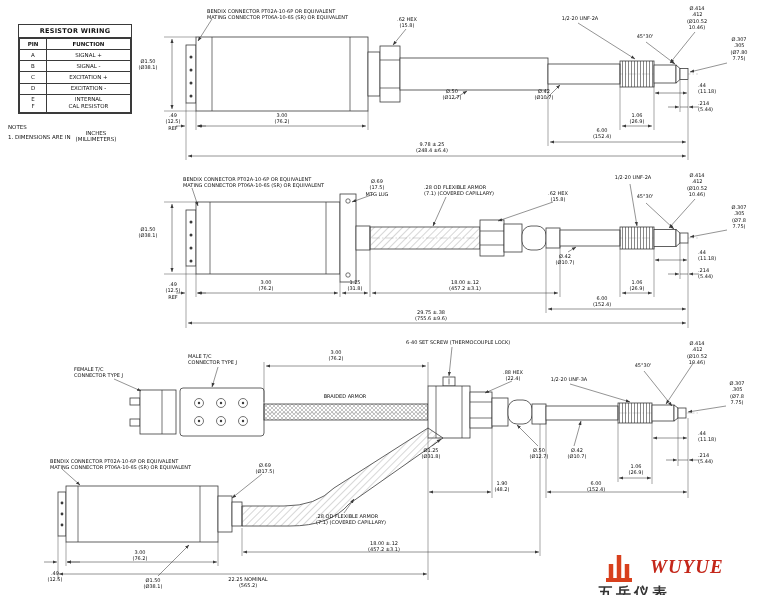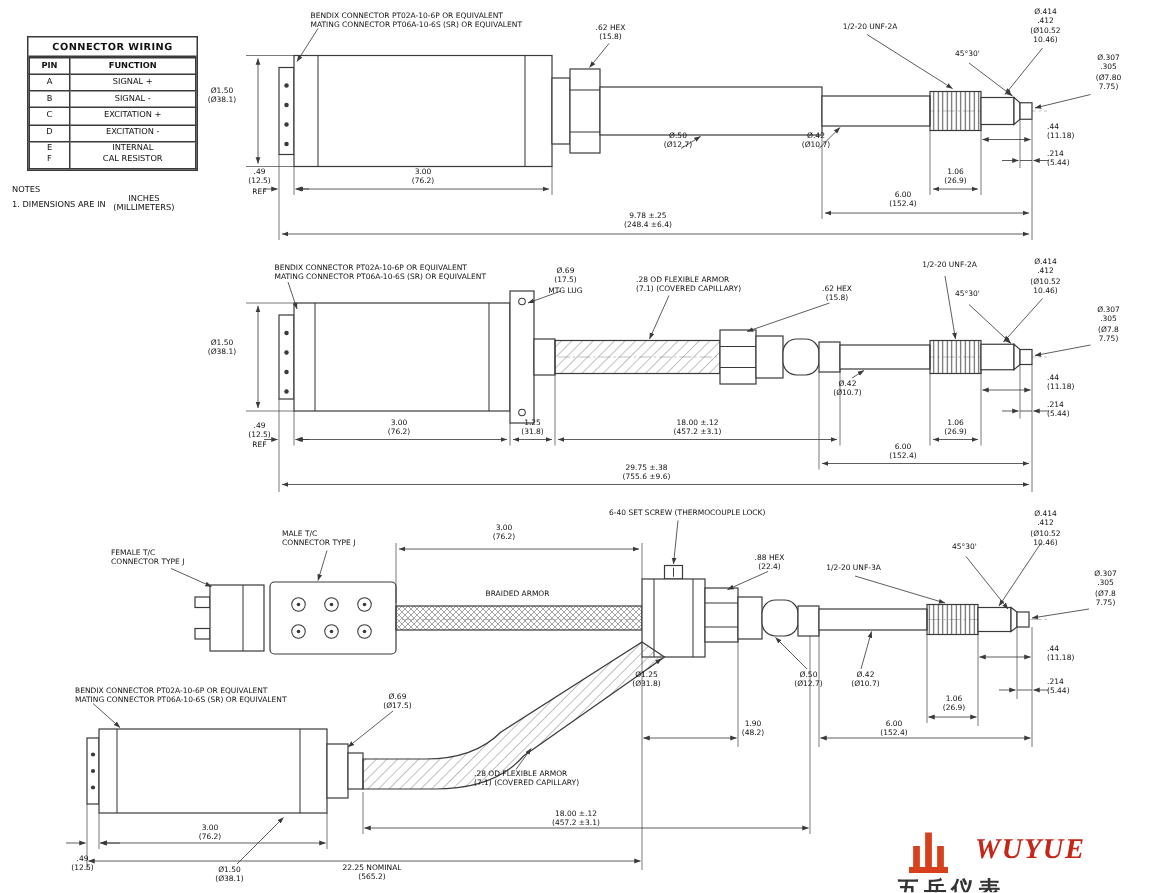--- a/index.html
+++ b/index.html
@@ -285,21 +285,21 @@
       <path class="ldr arrE" d="M574,446 L581,421"></path>
       <path class="ldr arrE" d="M62,469 L80,485"></path>
       <path class="ldr arrE" d="M262,474 L232,498"></path>
       <path class="ldr arrE" d="M344,513 L354,499"></path>
       <path class="ldr arrE" d="M158,576 L189,545"></path>
     </g>
   </g>
 </svg>
 
 <div class="wiring-table">
-  <div class="wt-title">CONNECTOR WIRING</div>
+  <div class="wt-title">RESISTOR WIRING</div>
   <table>
     <thead>
       <tr>
         <th>PIN</th>
         <th>FUNCTION</th>
       </tr>
     </thead>
     <tbody>
           <tr>
             <td>A</td>

